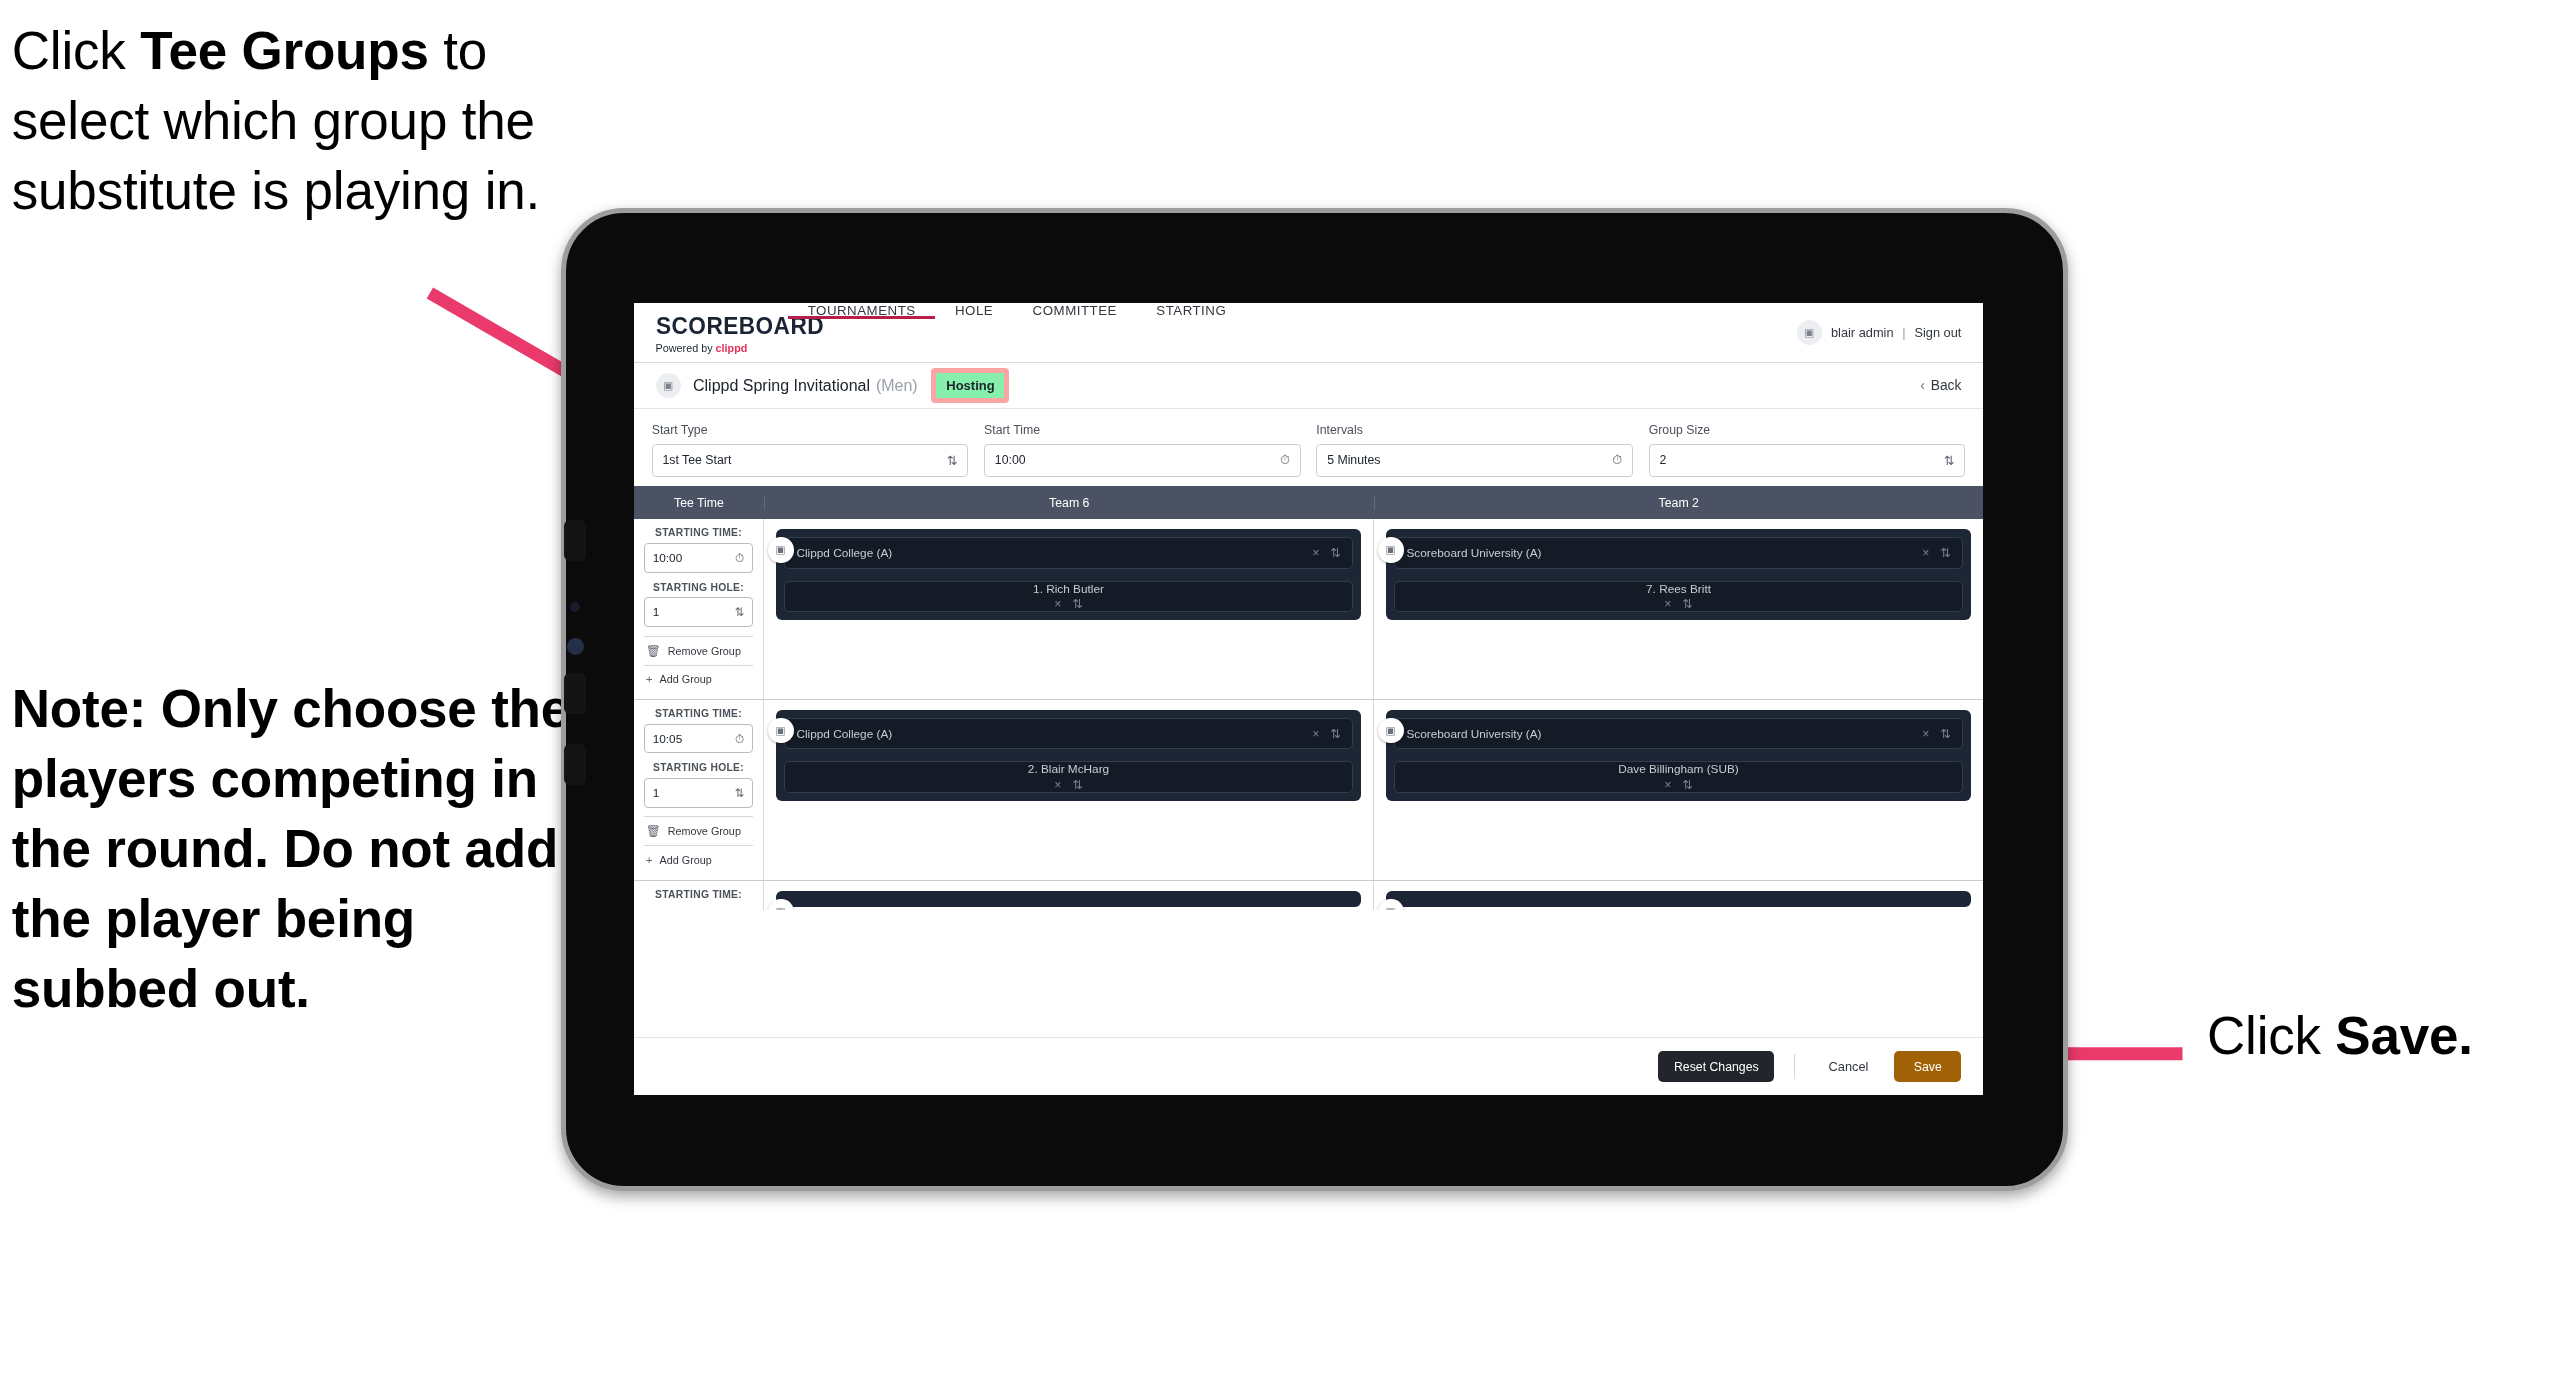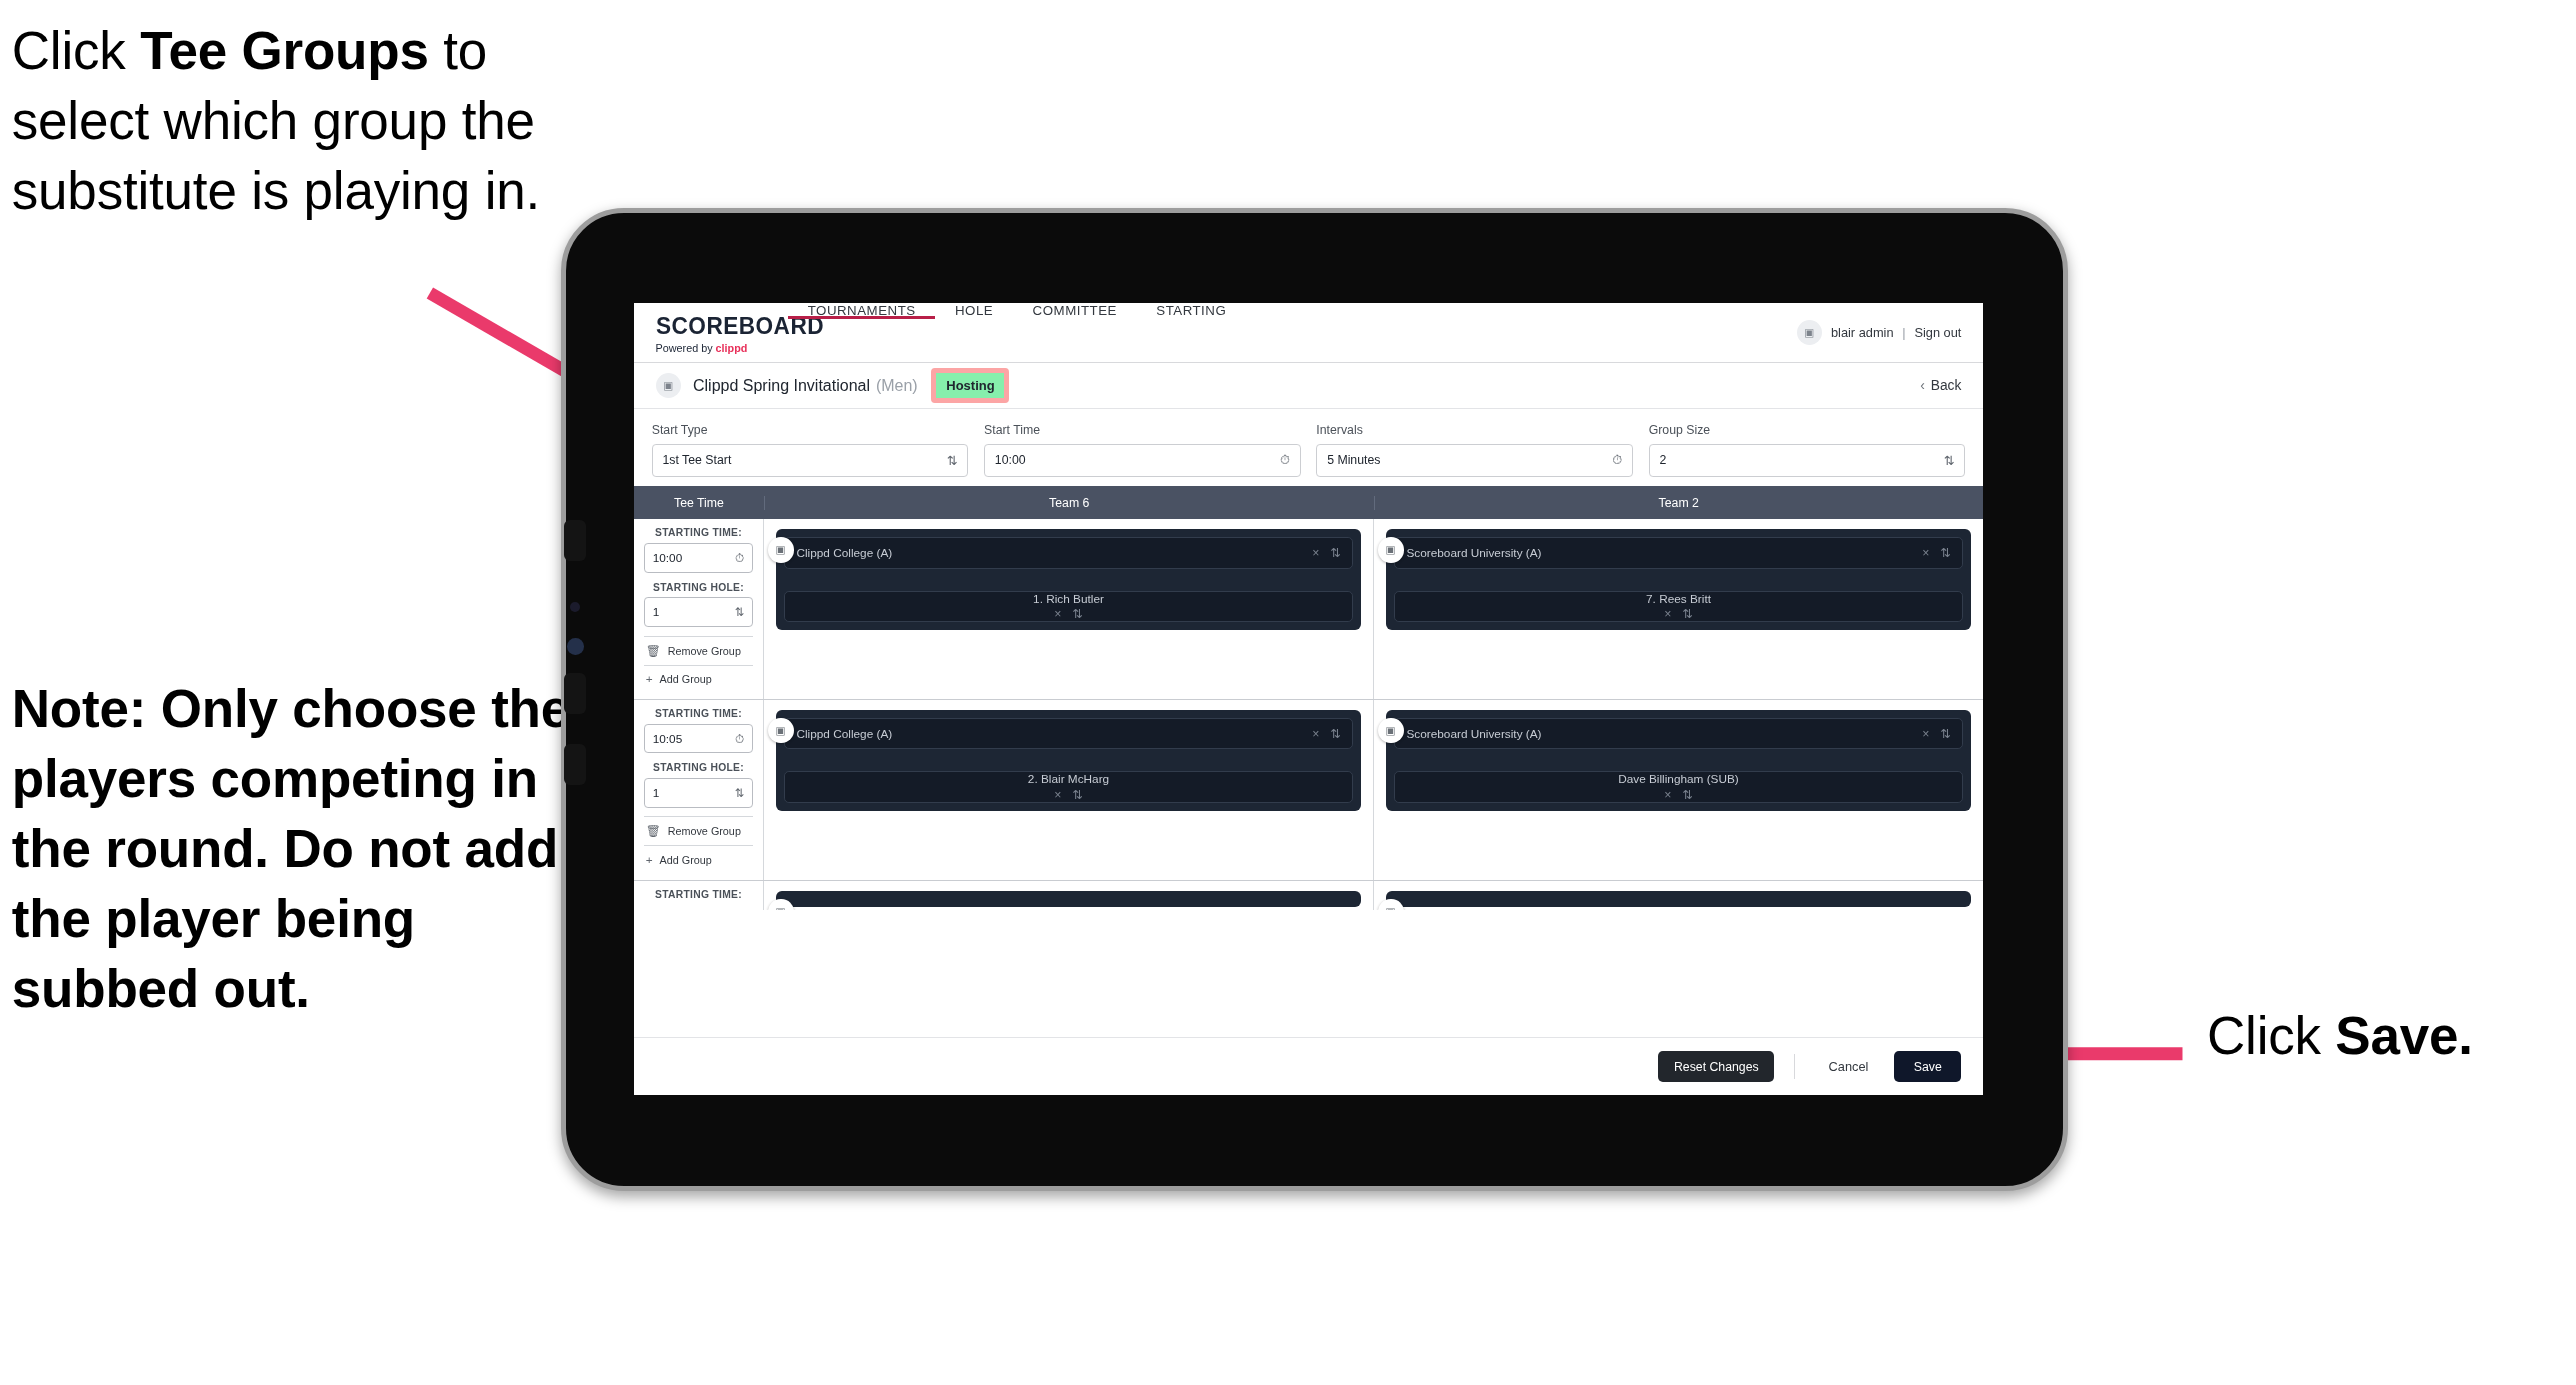--- a/index.html
+++ b/index.html
@@ -97,39 +97,39 @@
   .tee-box .i{color:#5f656d;font-size:11.8px;}
   .mini-act{display:flex;align-items:center;gap:6.9px;font-size:10.8px;color:#33383f;
     padding:6.9px 2px;cursor:pointer;}
   .mini-act.bt{border-top:1px solid #d5d8dc;}
   .mini-ic{color:#5f656d;font-size:11.8px;}
 
   .c-team{flex:1;padding:9.8px 11.8px;box-sizing:border-box;border-right:1px solid #d5d8dc;}
   .c-team:last-child{border-right:none;}
   .teamcard{background:#1d2634;border-radius:5.9px;padding:7.9px;position:relative;}
   .chip{background:#141b27;border:1px solid #323c4c;border-radius:4.9px;height:29.5px;
-    display:flex;align-items:center;padding:0 11.8px;margin-bottom:22px;}
+    display:flex;align-items:center;padding:0 11.8px;margin-bottom:12px;}
   .chip:last-child{margin-bottom:0;flex-direction:column;}
   .chip .nm{flex:1;font-size:11.8px;color:#c7ccd4;}
   .chip .acts{display:flex;align-items:center;gap:10.8px;color:#7a828e;font-size:12.3px;}
   .drag-badge{position:absolute;left:-7.9px;top:7.9px;width:25.6px;height:25.6px;border-radius:50%;
     background:#fff;display:flex;align-items:center;justify-content:center;
     color:#6b7178;font-size:10.8px;box-shadow:0 1px 2.9px rgba(0,0,0,.3);}
   .grow.partial{height:29.5px;overflow:hidden;border-bottom:none;}
 
   
   #footer{position:absolute;left:0;right:0;bottom:0;height:57px;background:#fff;
     border-top:1px solid #e3e4e7;display:flex;align-items:center;justify-content:flex-end;
     padding-right:21.6px;gap:0;}
   .btn-reset{background:#22262c;color:#fff;border:none;border-radius:4.9px;
     padding:8.8px 15.7px;font-size:12.3px;cursor:pointer;font-family:inherit;}
   .foot-div{width:1px;height:25.6px;background:#d8d9dc;margin:0 19.7px;}
   .btn-cancel{background:transparent;border:none;color:#33383f;font-size:12.8px;
     padding:8.8px 13.8px;cursor:pointer;font-family:inherit;}
-  .btn-save{background:#0f172a;color:#fff;border:none;border-radius:4.9px;
+  .btn-save{background:#a16207;color:#fff;border:none;border-radius:4.9px;
     padding:8.8px 19.7px;font-size:12.3px;margin-left:11.8px;cursor:pointer;font-family:inherit;}
 </style>
 </head>
 <body>
 
 <div class="annot" id="annot-top"><span>Click </span><b>Tee Groups</b><span> to select which group the substitute is playing in.</span></div>
 
 <div class="annot" id="annot-note">Note: Only choose the players competing in the round. Do not add the player being subbed out.</div>
 
 <div class="annot" id="annot-save"><span>Click </span><b>Save.</b></div>

